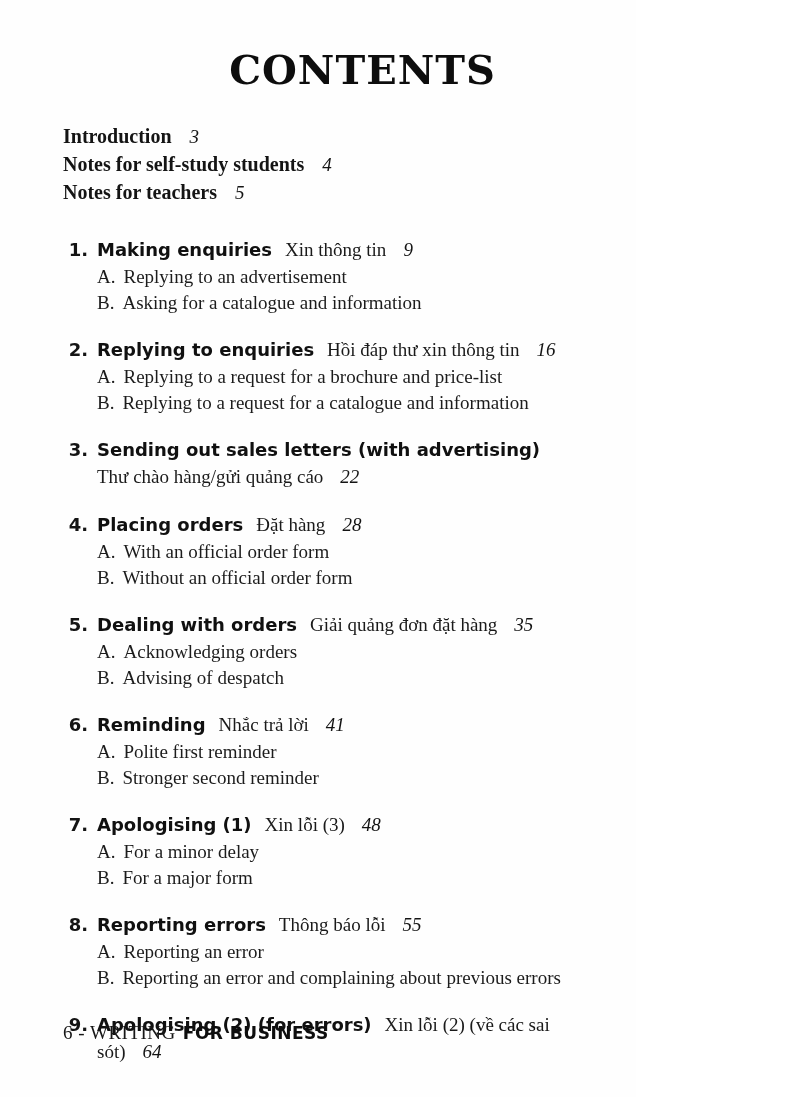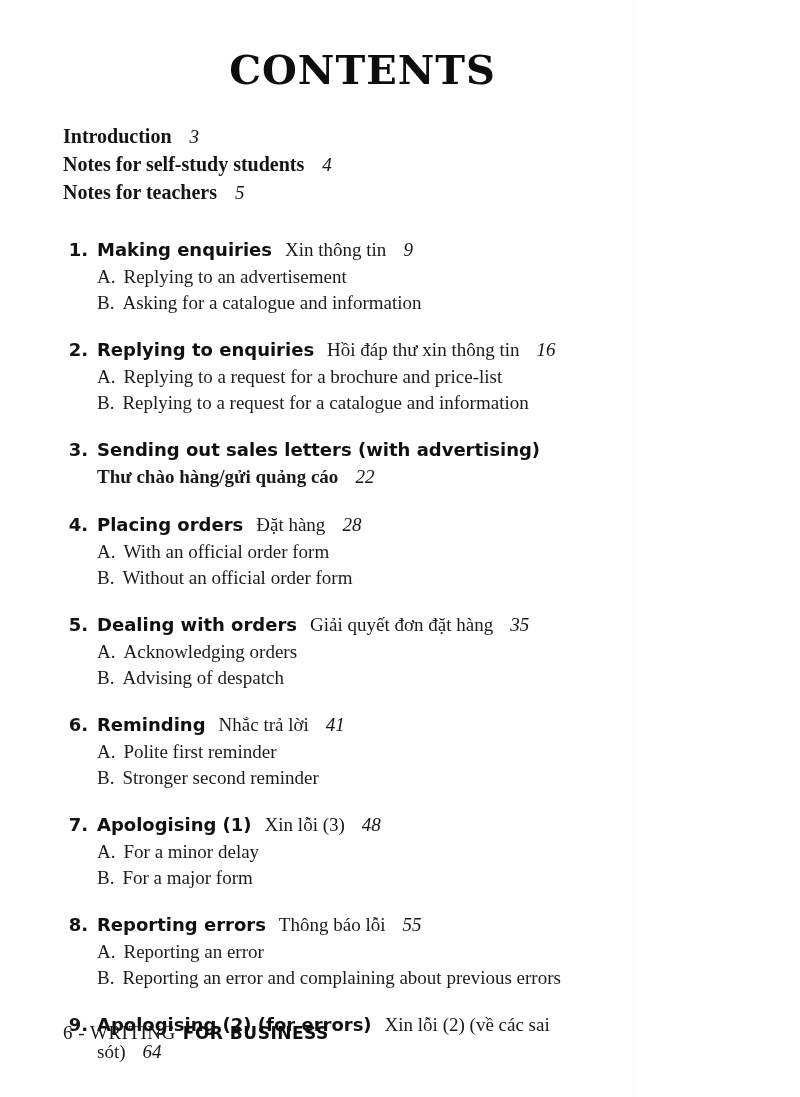--- a/index.html
+++ b/index.html
@@ -60,21 +60,21 @@
     font-weight: 700;
     font-size: 18px;
     color: #101010;
   }
   .ch-sub {
     font-family: "Liberation Serif", serif;
     font-size: 19px;
     margin-left: 13px;
     color: #1a1a1a;
   }
-  .ch-sub-line .ch-sub { margin-left: 0; font-weight: bold; }
+  .ch-sub-line .ch-sub { margin-left: 0; }
   .ch-page {
     font-family: "Liberation Serif", serif;
     font-style: italic;
     font-size: 19px;
     margin-left: 17px;
   }
   .sub-item {
     line-height: 26px;
     font-family: "Liberation Serif", serif;
     font-size: 19px;
@@ -145,21 +145,21 @@
         <div class="ch-num">4.</div>
         <div class="ch-body">
           <div class="ch-title-line"><span class="ch-title">Placing orders</span><span class="ch-sub">Đặt hàng</span><span class="ch-page">28</span></div>
           <div class="sub-item"><span class="sub-label">A.</span><span class="sub-text">With an official order form</span></div>
           <div class="sub-item"><span class="sub-label">B.</span><span class="sub-text">Without an official order form</span></div>
         </div>
       </div>
       <div class="chapter">
         <div class="ch-num">5.</div>
         <div class="ch-body">
-          <div class="ch-title-line"><span class="ch-title">Dealing with orders</span><span class="ch-sub">Giải quyết đơn đặt hàng</span><span class="ch-page">35</span></div>
+          <div class="ch-title-line"><span class="ch-title">Dealing with orders</span><span class="ch-sub">Giải quảng đơn đặt hàng</span><span class="ch-page">35</span></div>
           <div class="sub-item"><span class="sub-label">A.</span><span class="sub-text">Acknowledging orders</span></div>
           <div class="sub-item"><span class="sub-label">B.</span><span class="sub-text">Advising of despatch</span></div>
         </div>
       </div>
       <div class="chapter">
         <div class="ch-num">6.</div>
         <div class="ch-body">
           <div class="ch-title-line"><span class="ch-title">Reminding</span><span class="ch-sub">Nhắc trả lời</span><span class="ch-page">41</span></div>
           <div class="sub-item"><span class="sub-label">A.</span><span class="sub-text">Polite first reminder</span></div>
           <div class="sub-item"><span class="sub-label">B.</span><span class="sub-text">Stronger second reminder</span></div>

